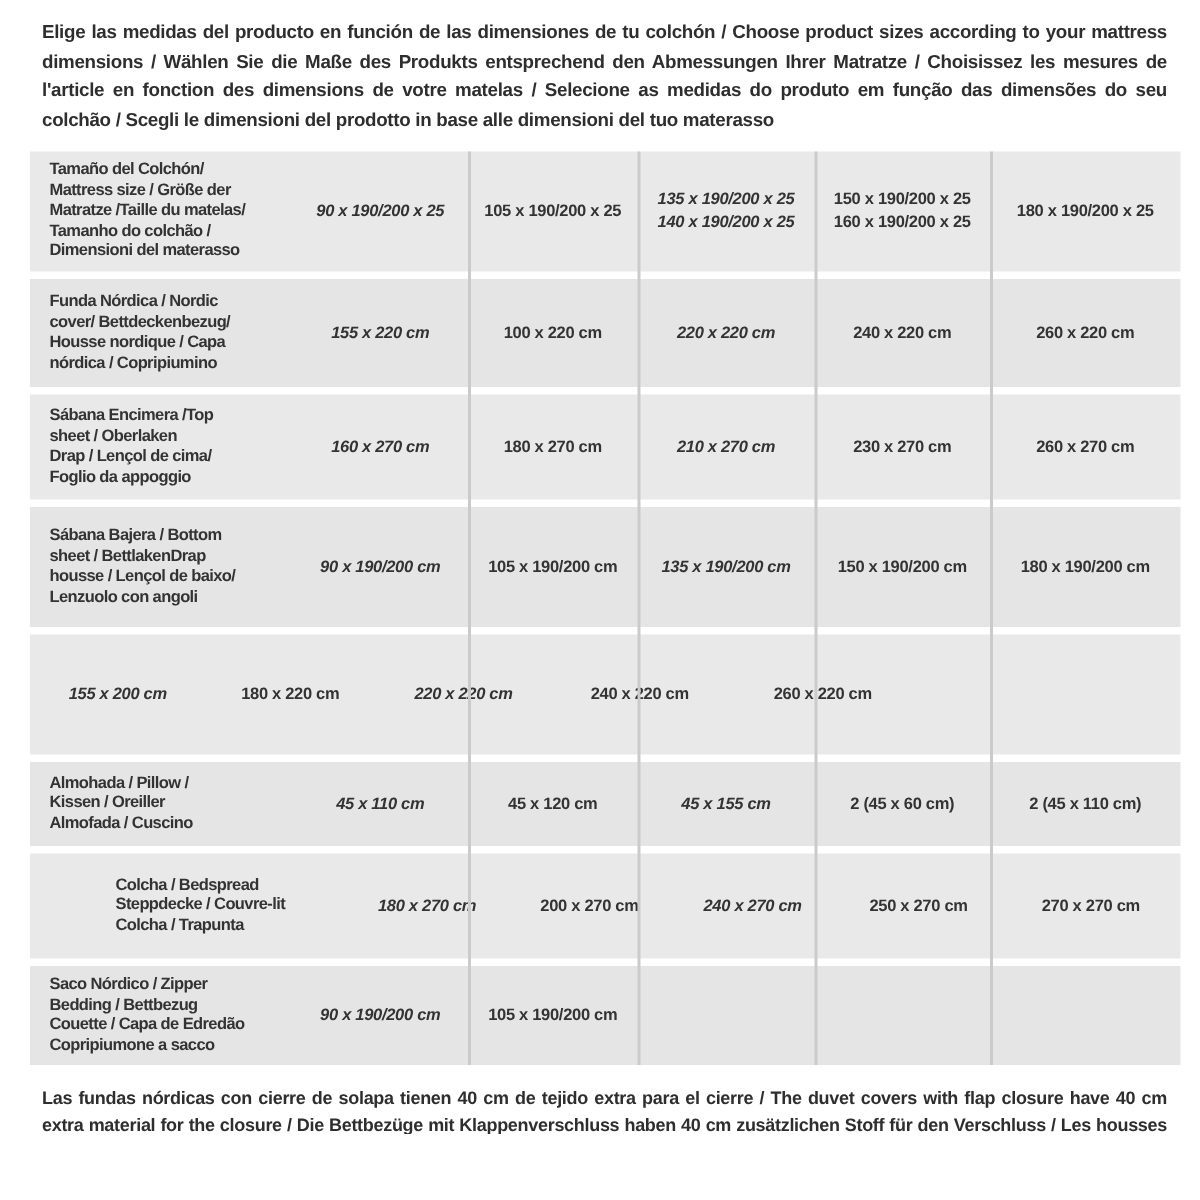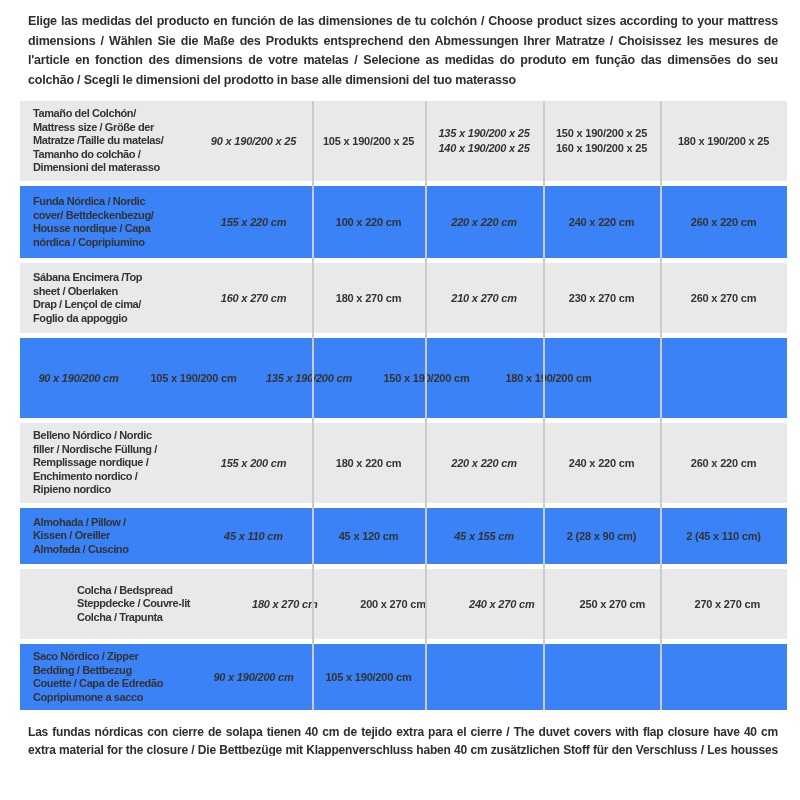--- a/index.html
+++ b/index.html
@@ -47,21 +47,21 @@
   }
   .vl1 { left: 292px; }
   .vl2 { left: 405px; }
   .vl3 { left: 523px; }
   .vl4 { left: 640px; }
 
   .trow {
     display: flex;
     align-items: center;
     margin-bottom: 5px;
-    background: #3b82f6;
+    background: #e5e5e5;
   }
   .trow:last-child { margin-bottom: 13px; }
   .trow.striped { background: #e9e9e9; }
 
   .cell {
     box-sizing: border-box;
     font-weight: bold;
     white-space: pre-line;
   }
   .label {
@@ -140,48 +140,47 @@
 Drap / Lençol de cima/
 Foglio da appoggio</div>
       <div class="cell val c2">160 x 270 cm</div>
       <div class="cell val c3">180 x 270 cm</div>
       <div class="cell val c4">210 x 270 cm</div>
       <div class="cell val c5">230 x 270 cm</div>
       <div class="cell val c6">260 x 270 cm</div>
     </div>
 
     <div class="trow rh4">
+      <div class="cell label">Sábana Bajera / Bottom
+sheet / BettlakenDrap
+housse / Lençol de baixo/
+Lenzuolo con angoli</div>
       <div class="cell val c2">90 x 190/200 cm</div>
       <div class="cell val c3">105 x 190/200 cm</div>
       <div class="cell val c4">135 x 190/200 cm</div>
       <div class="cell val c5">150 x 190/200 cm</div>
       <div class="cell val c6">180 x 190/200 cm</div>
     </div>
 
     <div class="trow striped rh5">
-      <div class="cell label">Belleno Nórdico / Nordic
-filler / Nordische Füllung /
-Remplissage nordique /
-Enchimento nordico /
-Ripieno nordico</div>
       <div class="cell val c2">155 x 200 cm</div>
       <div class="cell val c3">180 x 220 cm</div>
       <div class="cell val c4">220 x 220 cm</div>
       <div class="cell val c5">240 x 220 cm</div>
       <div class="cell val c6">260 x 220 cm</div>
     </div>
 
     <div class="trow rh6">
       <div class="cell label">Almohada  / Pillow /
 Kissen / Oreiller
 Almofada / Cuscino</div>
       <div class="cell val c2">45 x 110 cm</div>
       <div class="cell val c3">45 x 120 cm</div>
       <div class="cell val c4">45 x 155 cm</div>
-      <div class="cell val c5">2 (28 x 90 cm)</div>
+      <div class="cell val c5">2 (45 x 60 cm)</div>
       <div class="cell val c6">2 (45 x 110 cm)</div>
     </div>
 
     <div class="trow striped rh7">
       <div class="cell label">Colcha / Bedspread
 Steppdecke / Couvre-lit
 Colcha / Trapunta</div>
       <div class="cell val c2">180 x 270 cm</div>
       <div class="cell val c3">200 x 270 cm</div>
       <div class="cell val c4">240 x 270 cm</div>

